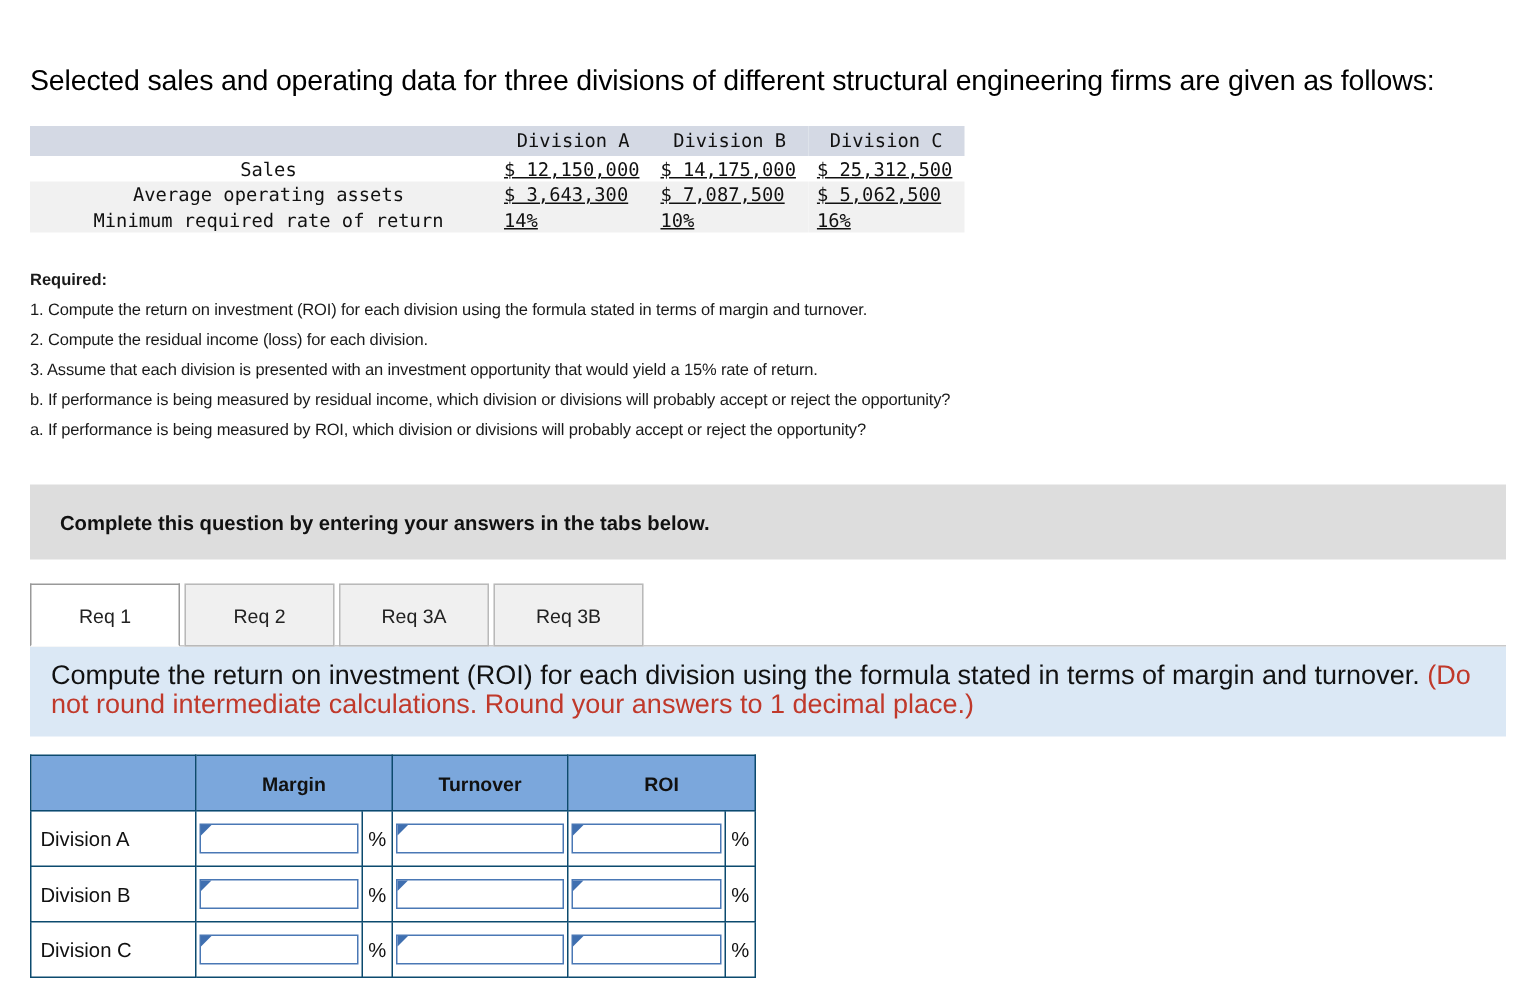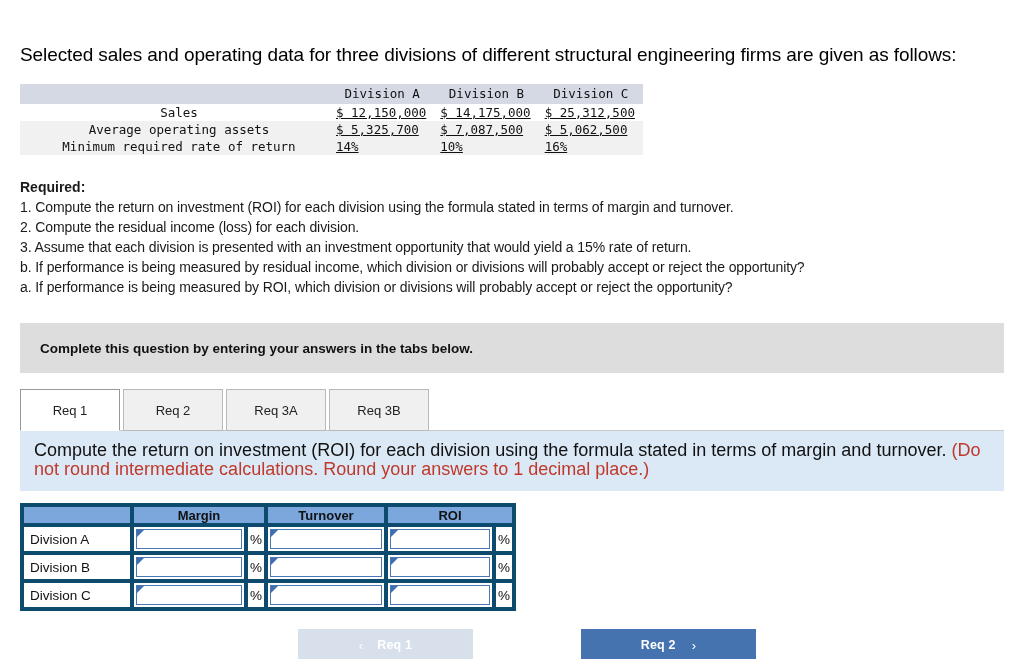--- a/index.html
+++ b/index.html
@@ -61,21 +61,21 @@
   }
   table.fact tbody td.num {
     text-align: left;
     padding-right: 8px;
     text-decoration: underline;
   }
 
   
   .required {
     margin-top: 22px;
-    font-size: 14px;
+    font-size: 11px;
     line-height: 20px;
     color: #1a1a1a;
   }
   .required .hdr {
     font-weight: bold;
   }
   .required .line {
     letter-spacing: -0.1px;
   }
 
@@ -148,23 +148,23 @@
 
   
   .ans-wrap {
     margin-top: 12px;
   }
   table.ans {
     border-collapse: collapse;
     font-size: 13px;
   }
   table.ans th, table.ans td {
-    border: 4px solid #0c4a6e;
+    border: 1px solid #0c4a6e;
     padding: 0;
-    height: 20px;
+    height: 37px;
     box-sizing: border-box;
   }
   table.ans thead th {
     background: #7ba7dc;
     color: #111;
     font-weight: bold;
     font-size: 13px;
     text-align: center;
   }
   table.ans thead th.corner {
@@ -265,21 +265,21 @@
       </thead>
       <tbody>
         <tr>
           <td class="label">Sales</td>
           <td class="num">$ 12,150,000</td>
           <td class="num">$ 14,175,000</td>
           <td class="num">$ 25,312,500</td>
         </tr>
         <tr class="alt">
           <td class="label">Average operating assets</td>
-          <td class="num">$ 5,325,700</td>
+          <td class="num">$ 3,643,300</td>
           <td class="num">$ 7,087,500</td>
           <td class="num">$ 5,062,500</td>
         </tr>
         <tr class="alt">
           <td class="label">Minimum required rate of return</td>
           <td class="num">14%</td>
           <td class="num">10%</td>
           <td class="num">16%</td>
         </tr>
       </tbody>

